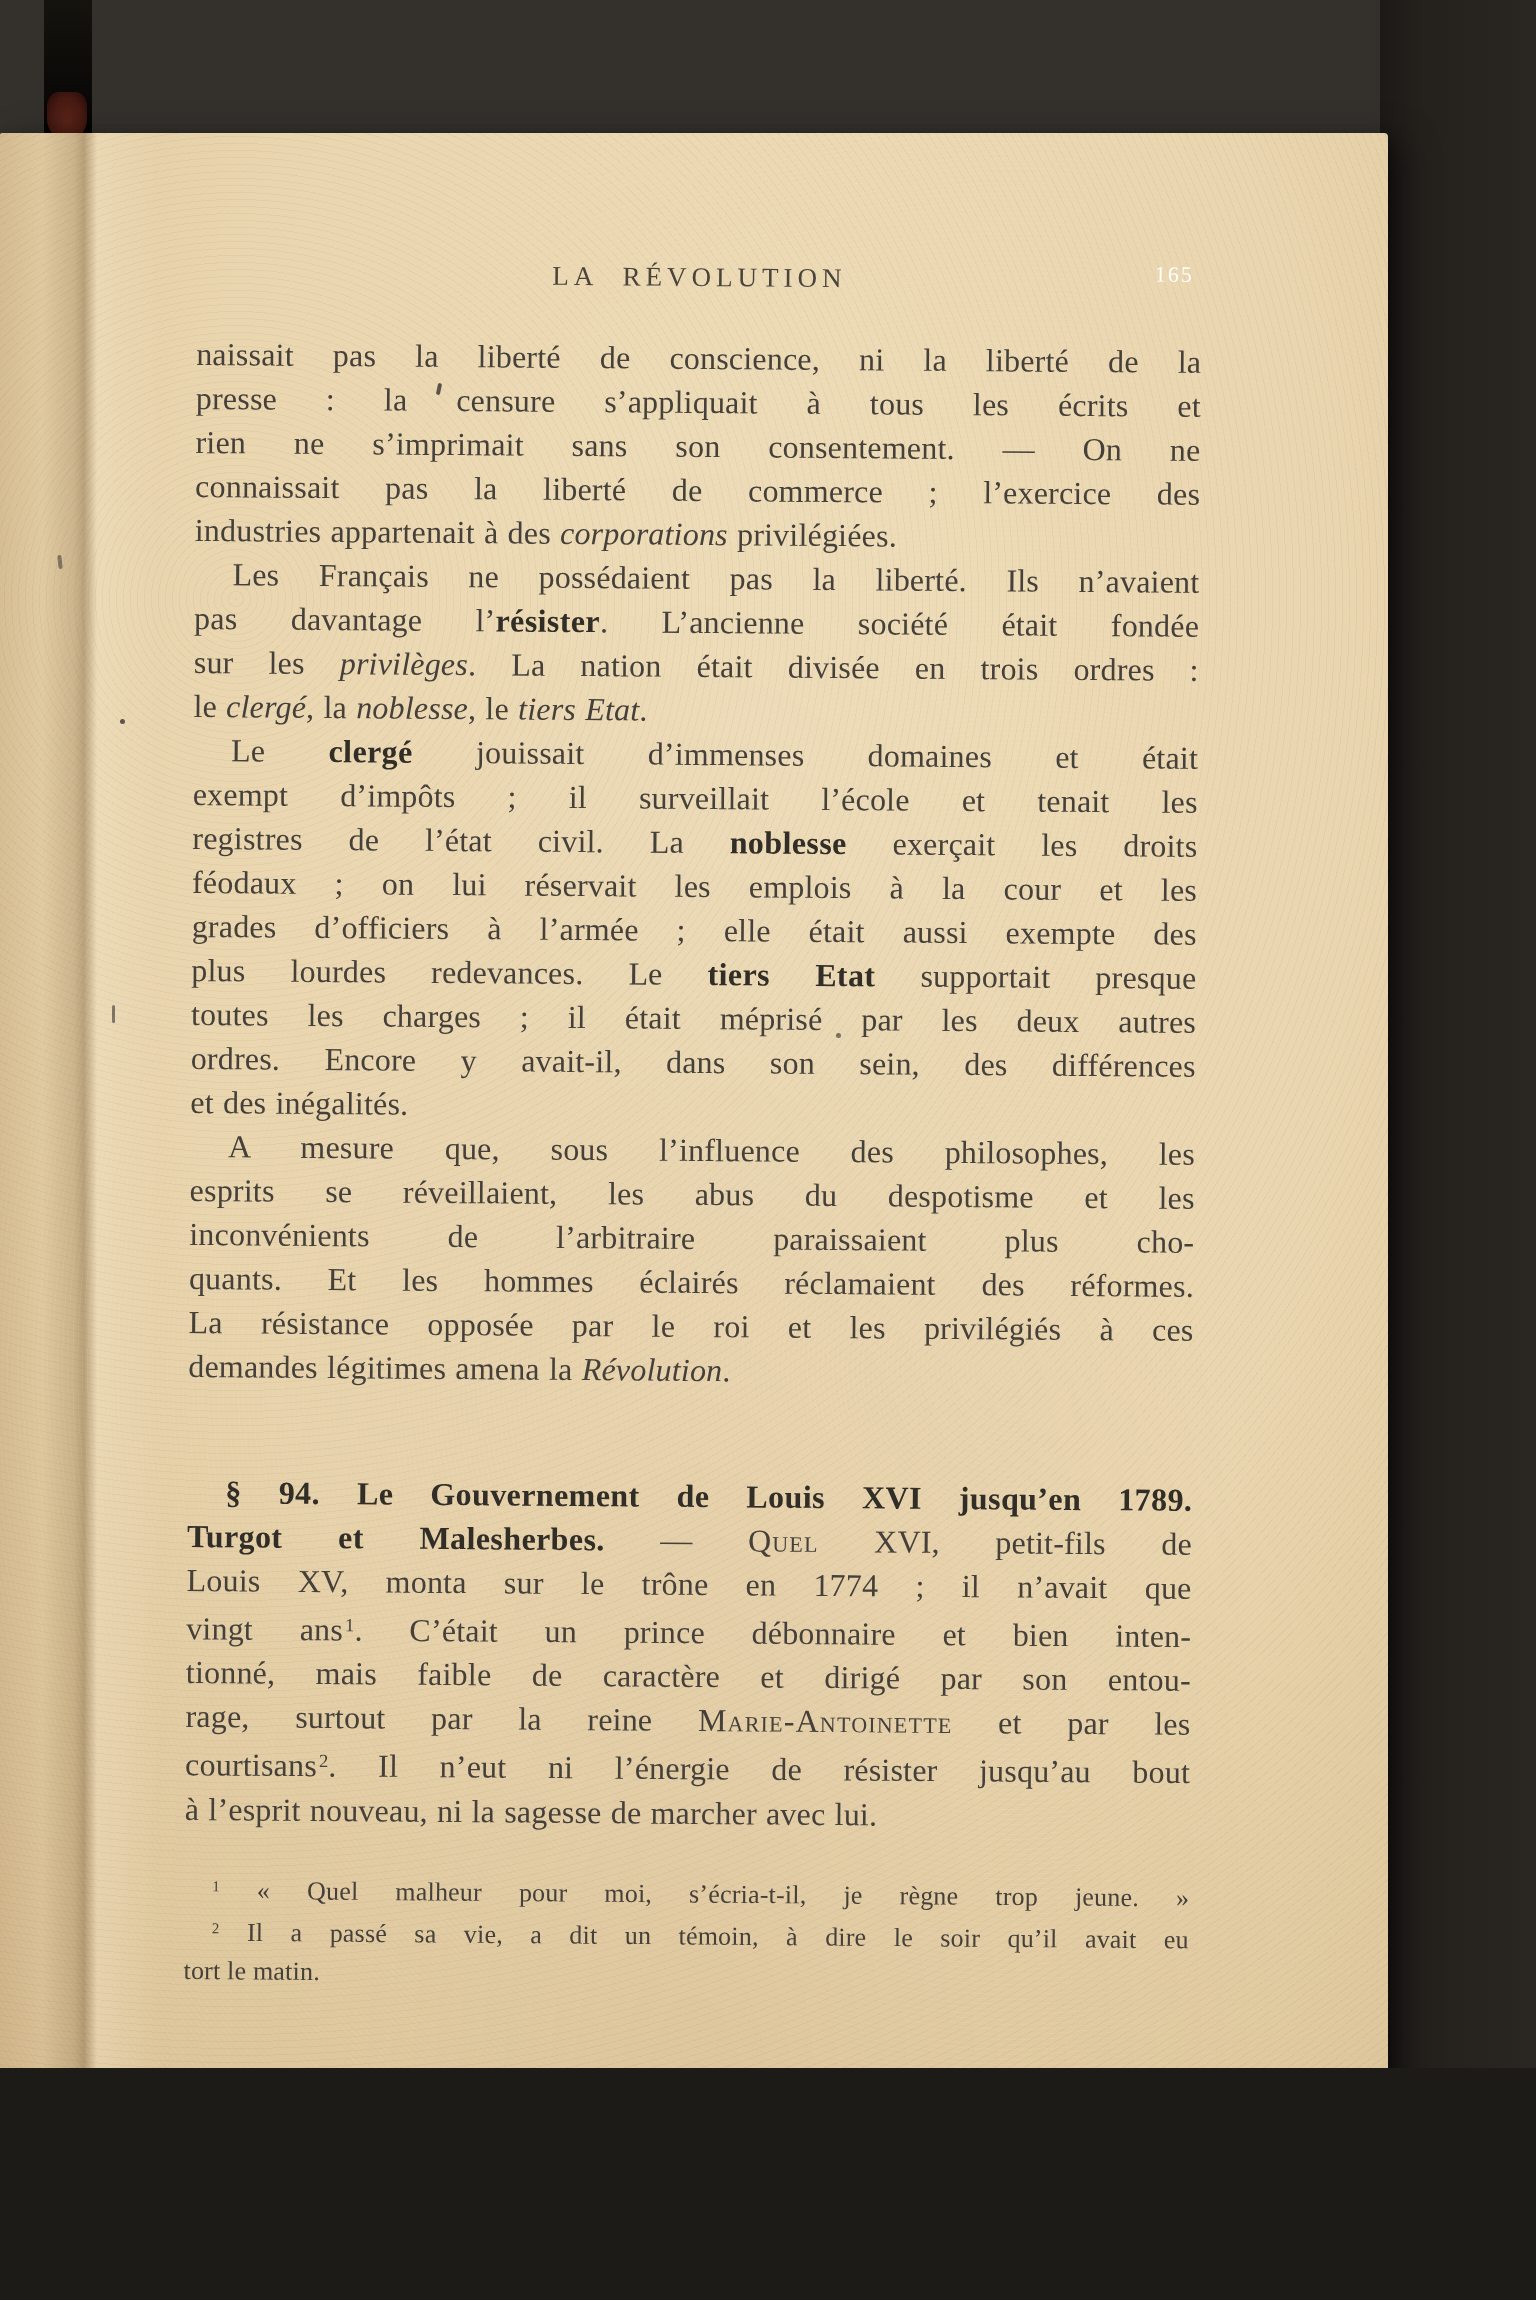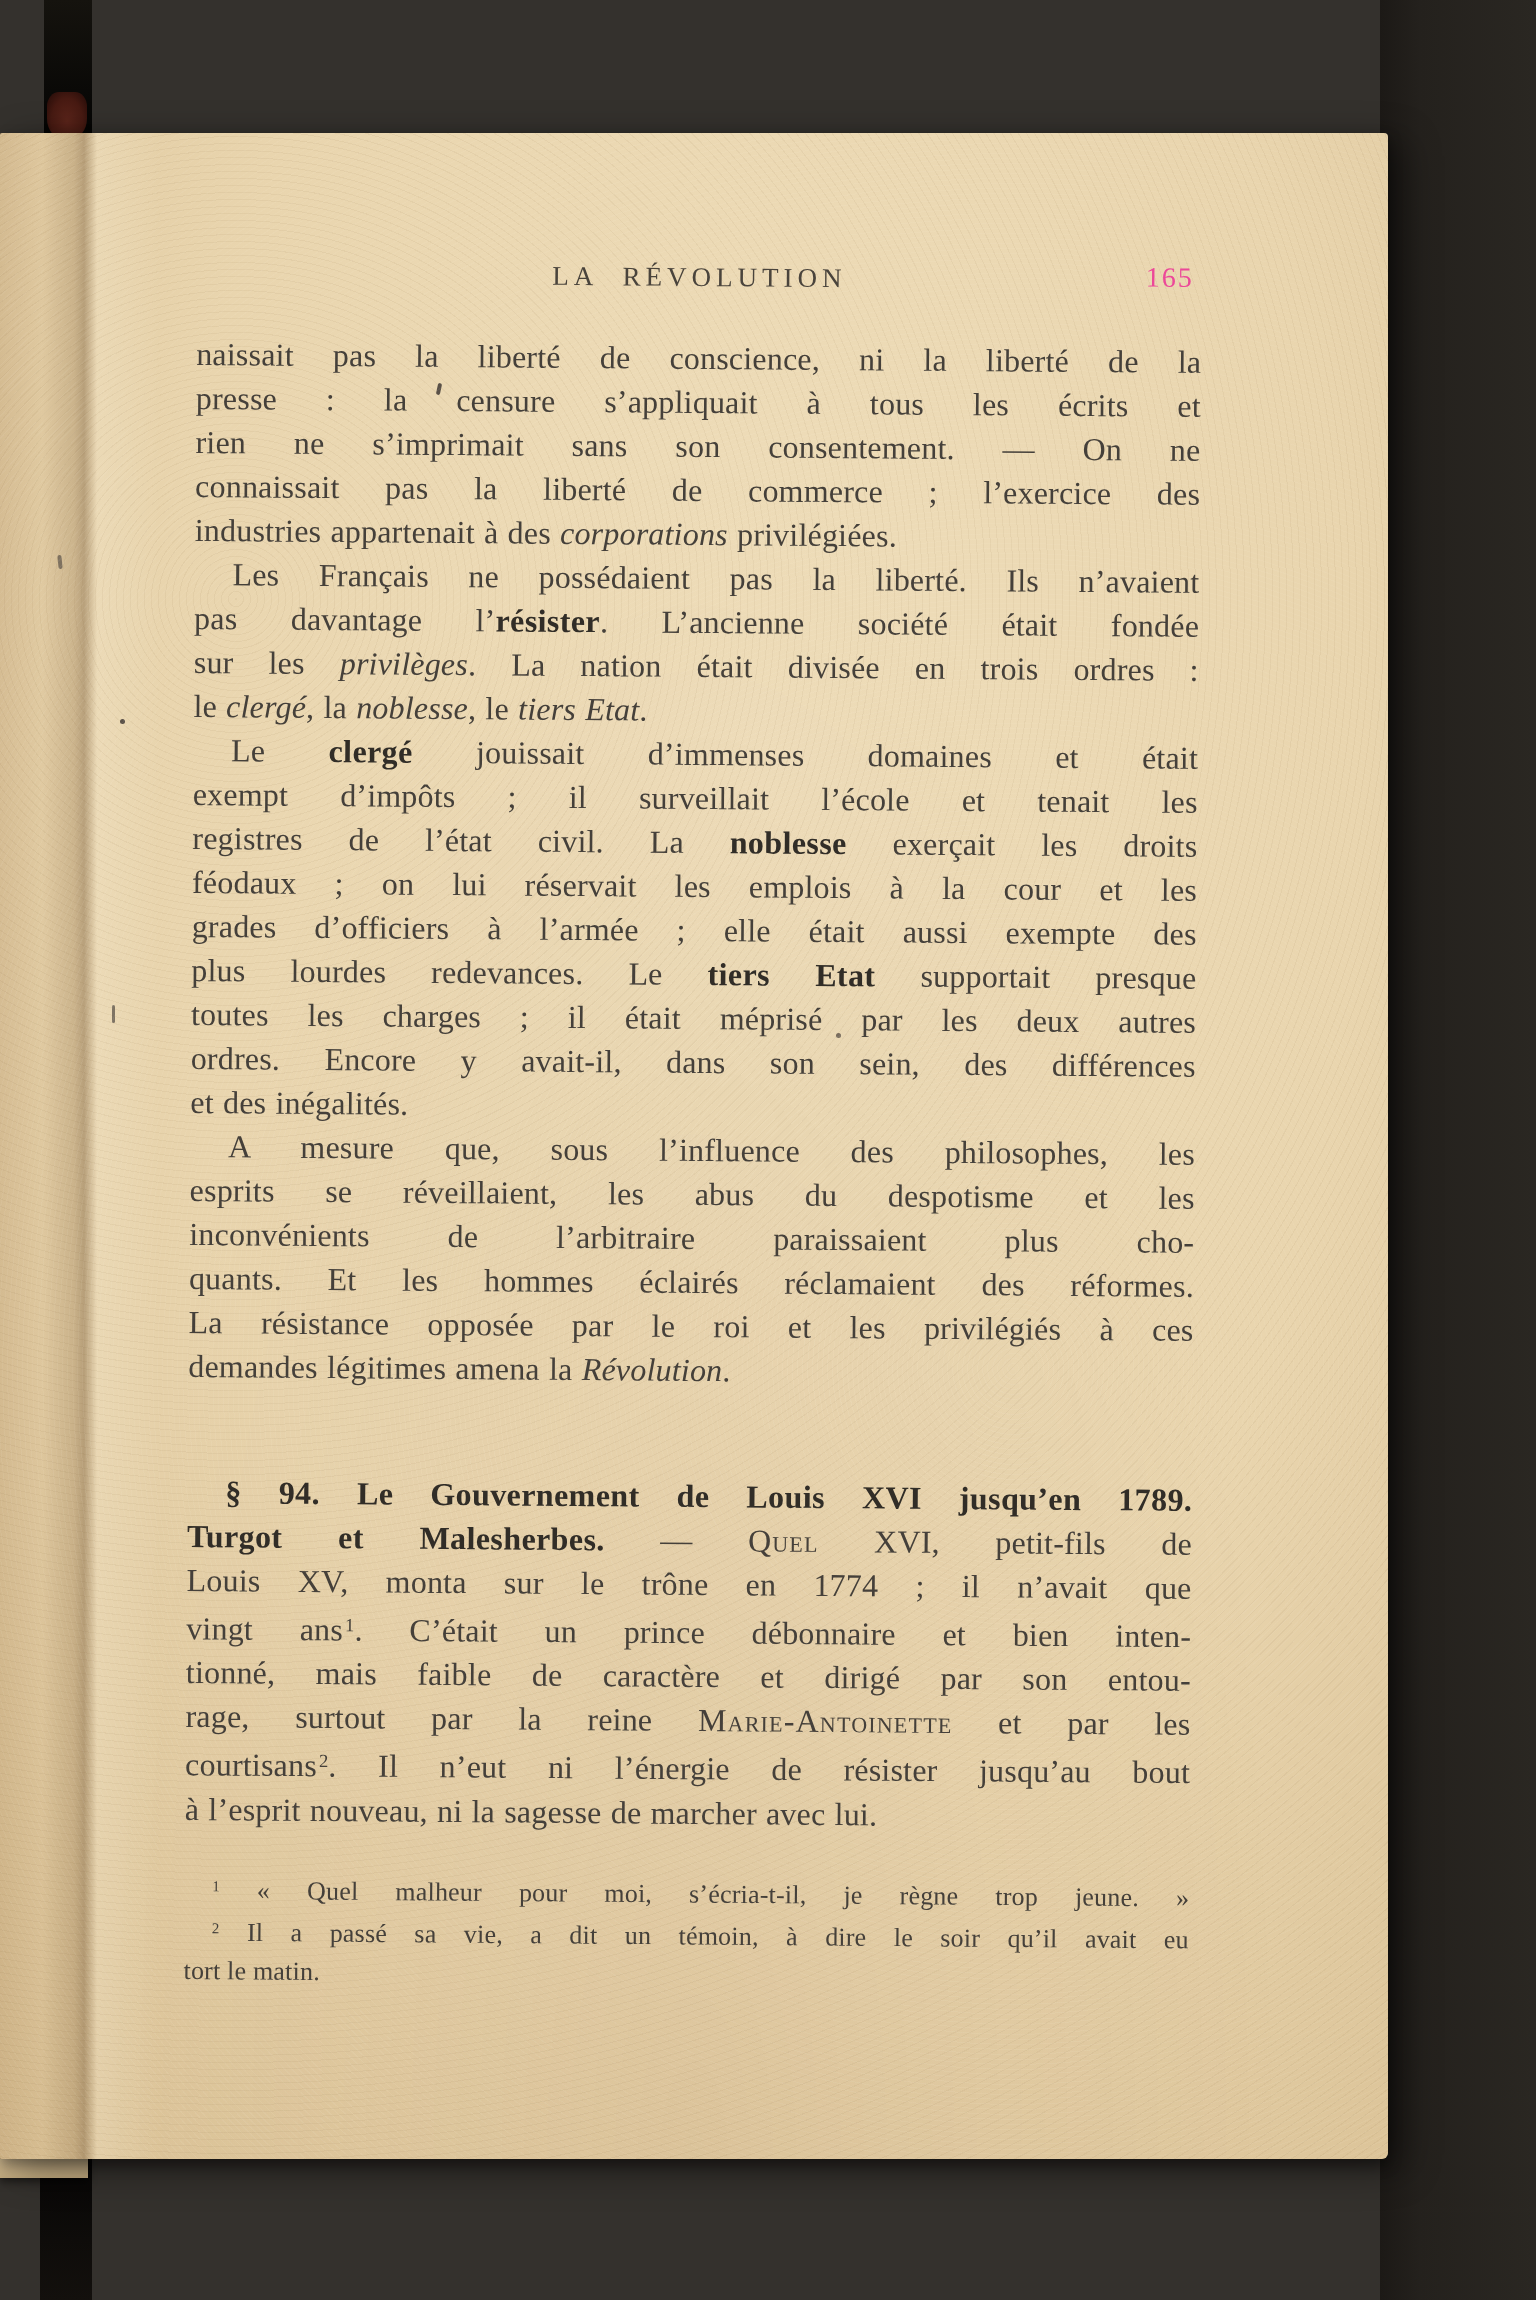--- a/index.html
+++ b/index.html
@@ -9,21 +9,21 @@
     --ink:#45403a;
     --ink-bold:#312d27;
     --backdrop:#34312d;
     --backdrop-right:#24211d;
     --spine:#0c0b09;
     --maroon:#471a12;
   }
   html,body{margin:0;padding:0;background:#1d1b18;}
   .scene{
     position:relative;
-    width:1536px;height:2300px;
+    width:1536px;height:2068px;
     overflow:hidden;
     background:var(--backdrop);
     font-family:"Liberation Serif","DejaVu Serif",serif;
     text-decoration:underline;
   }
   
   .bg-right{
     position:absolute;left:1380px;top:0;width:156px;height:2300px;
     background:linear-gradient(90deg,#1c1916 0,var(--backdrop-right) 40px,#2a2722 156px);
   }
@@ -80,21 +80,21 @@
     color:var(--ink);
   }
   .running-head{position:relative;height:76px;}
   .running-title{
     display:block;text-align:center;
     font-size:27px;line-height:34px;letter-spacing:5px;word-spacing:14px;
     color:#4a443c;
   }
   .page-number{
     position:absolute;right:8px;top:-2px;
-    font-size:28px;letter-spacing:2px;color:#ec4899;
+    font-size:22px;letter-spacing:2px;color:#ffffff;
   }
   .para{margin:0;}
   .para.section{margin-top:82px;}
   #body-text{font-size:32px;line-height:44px;word-spacing:1px;letter-spacing:.2px;}
   #footnotes{margin-top:36px;font-size:26px;line-height:38px;letter-spacing:.2px;}
   .line{white-space:normal;}
   .line.just{text-align:justify;text-align-last:justify;}
   .line.indent{padding-left:38px;}
   #footnotes .line.indent{padding-left:26px;}
   .s-n{}

